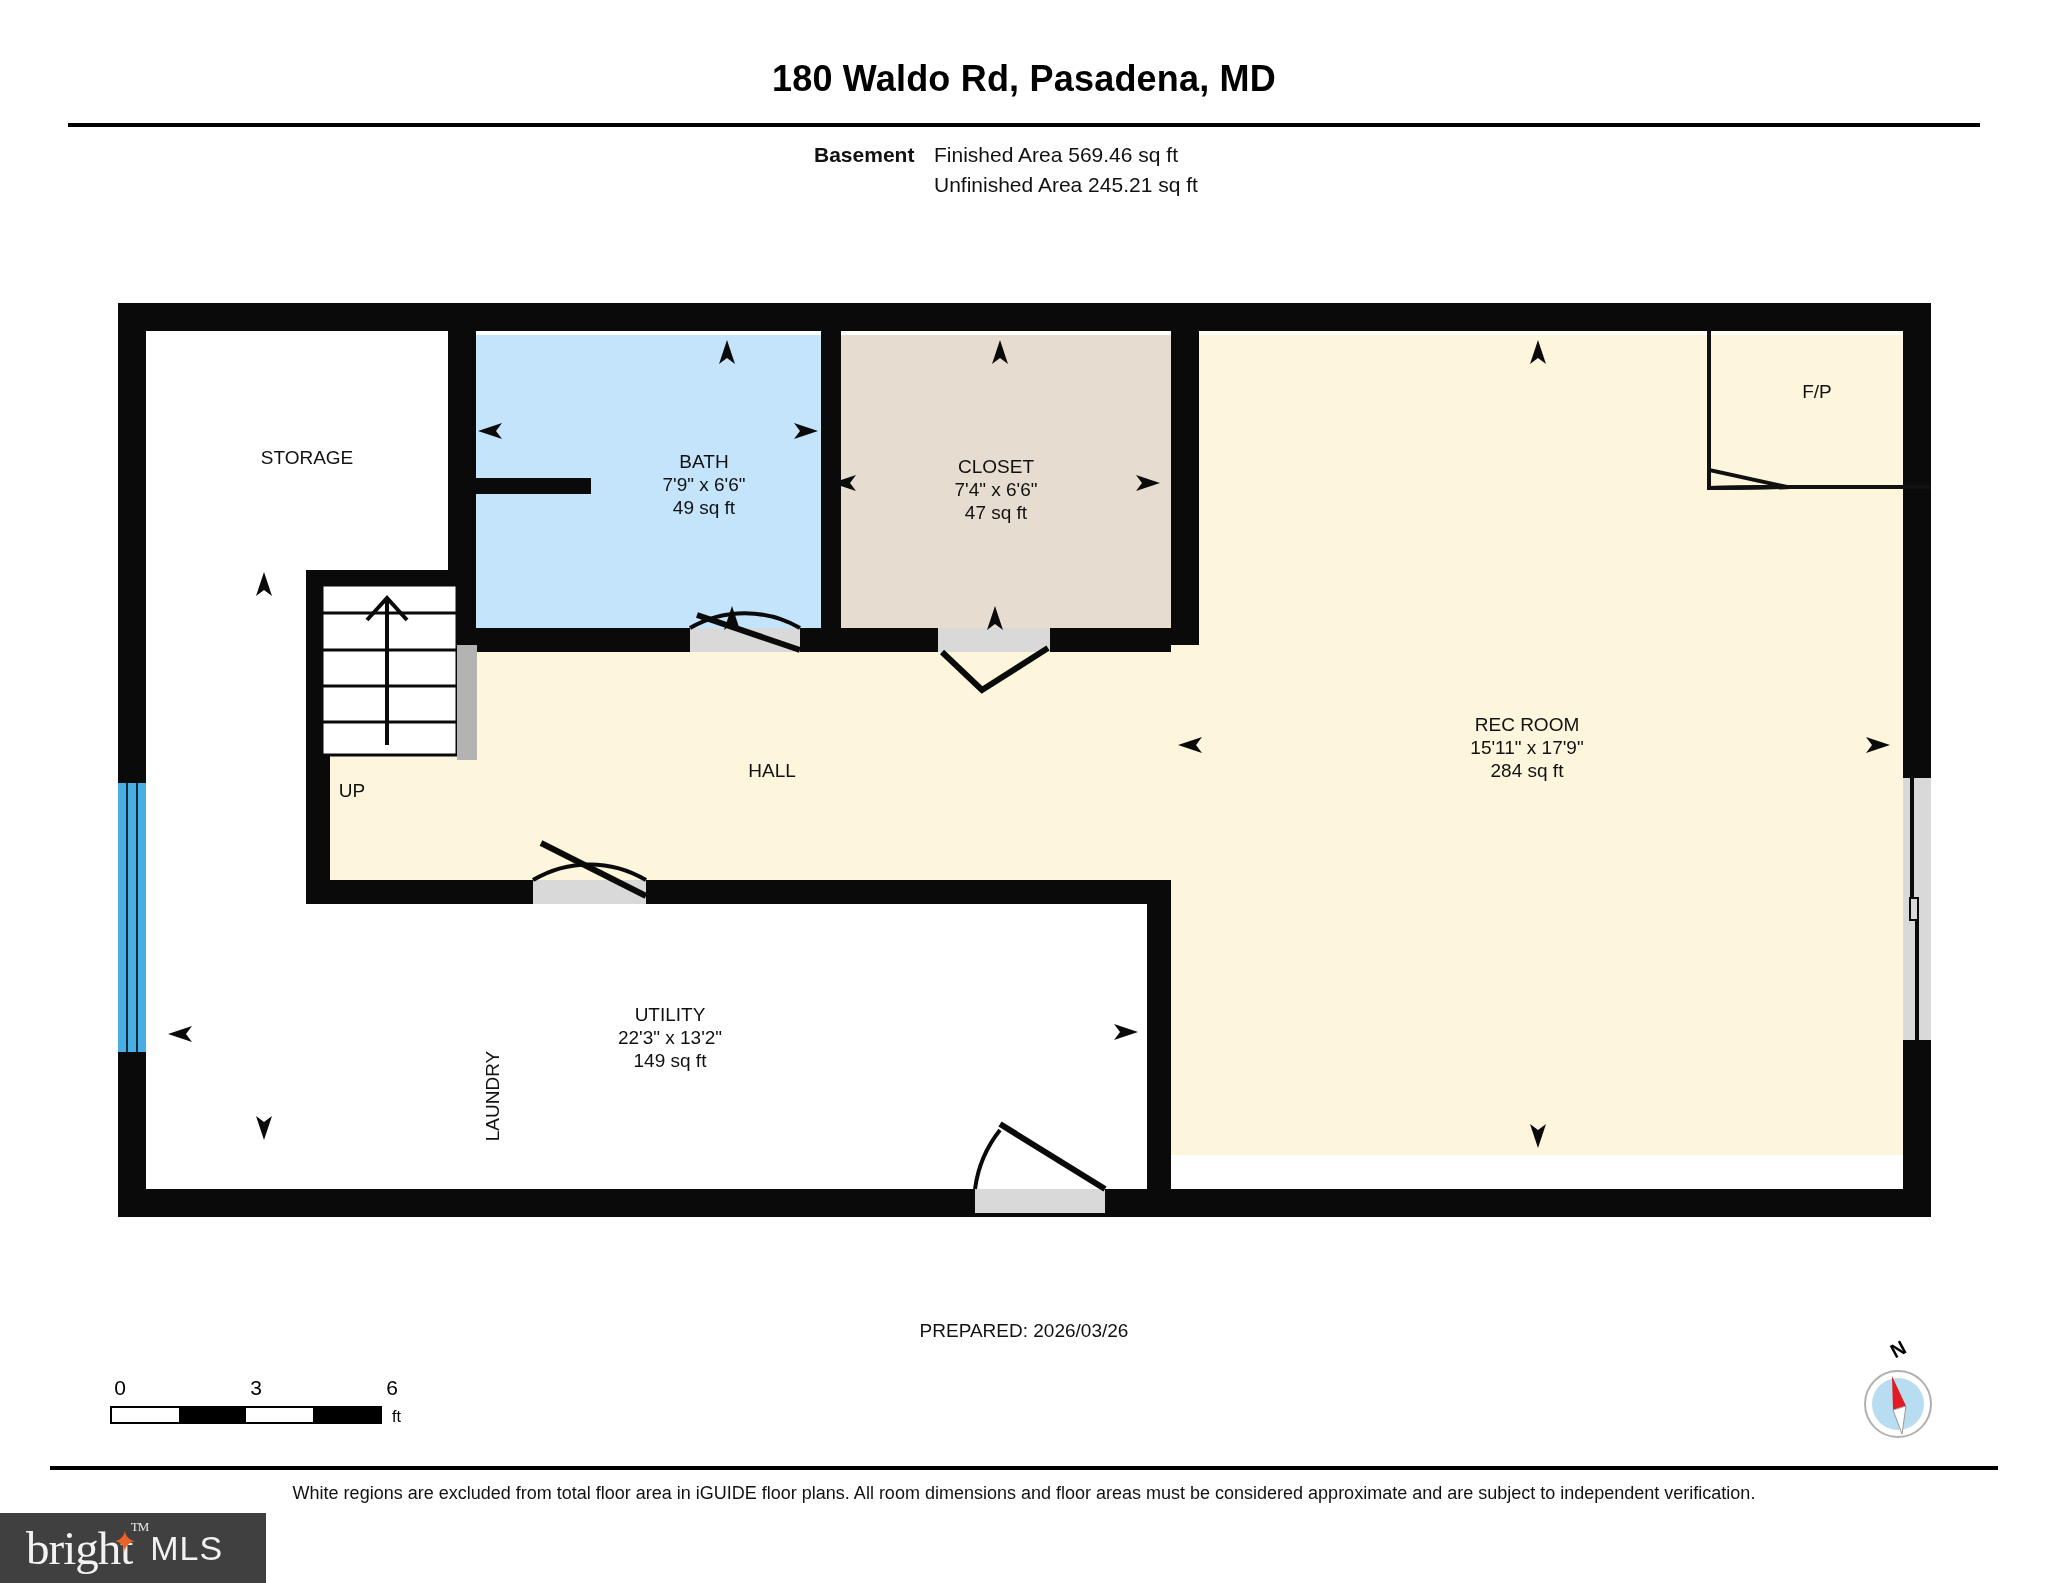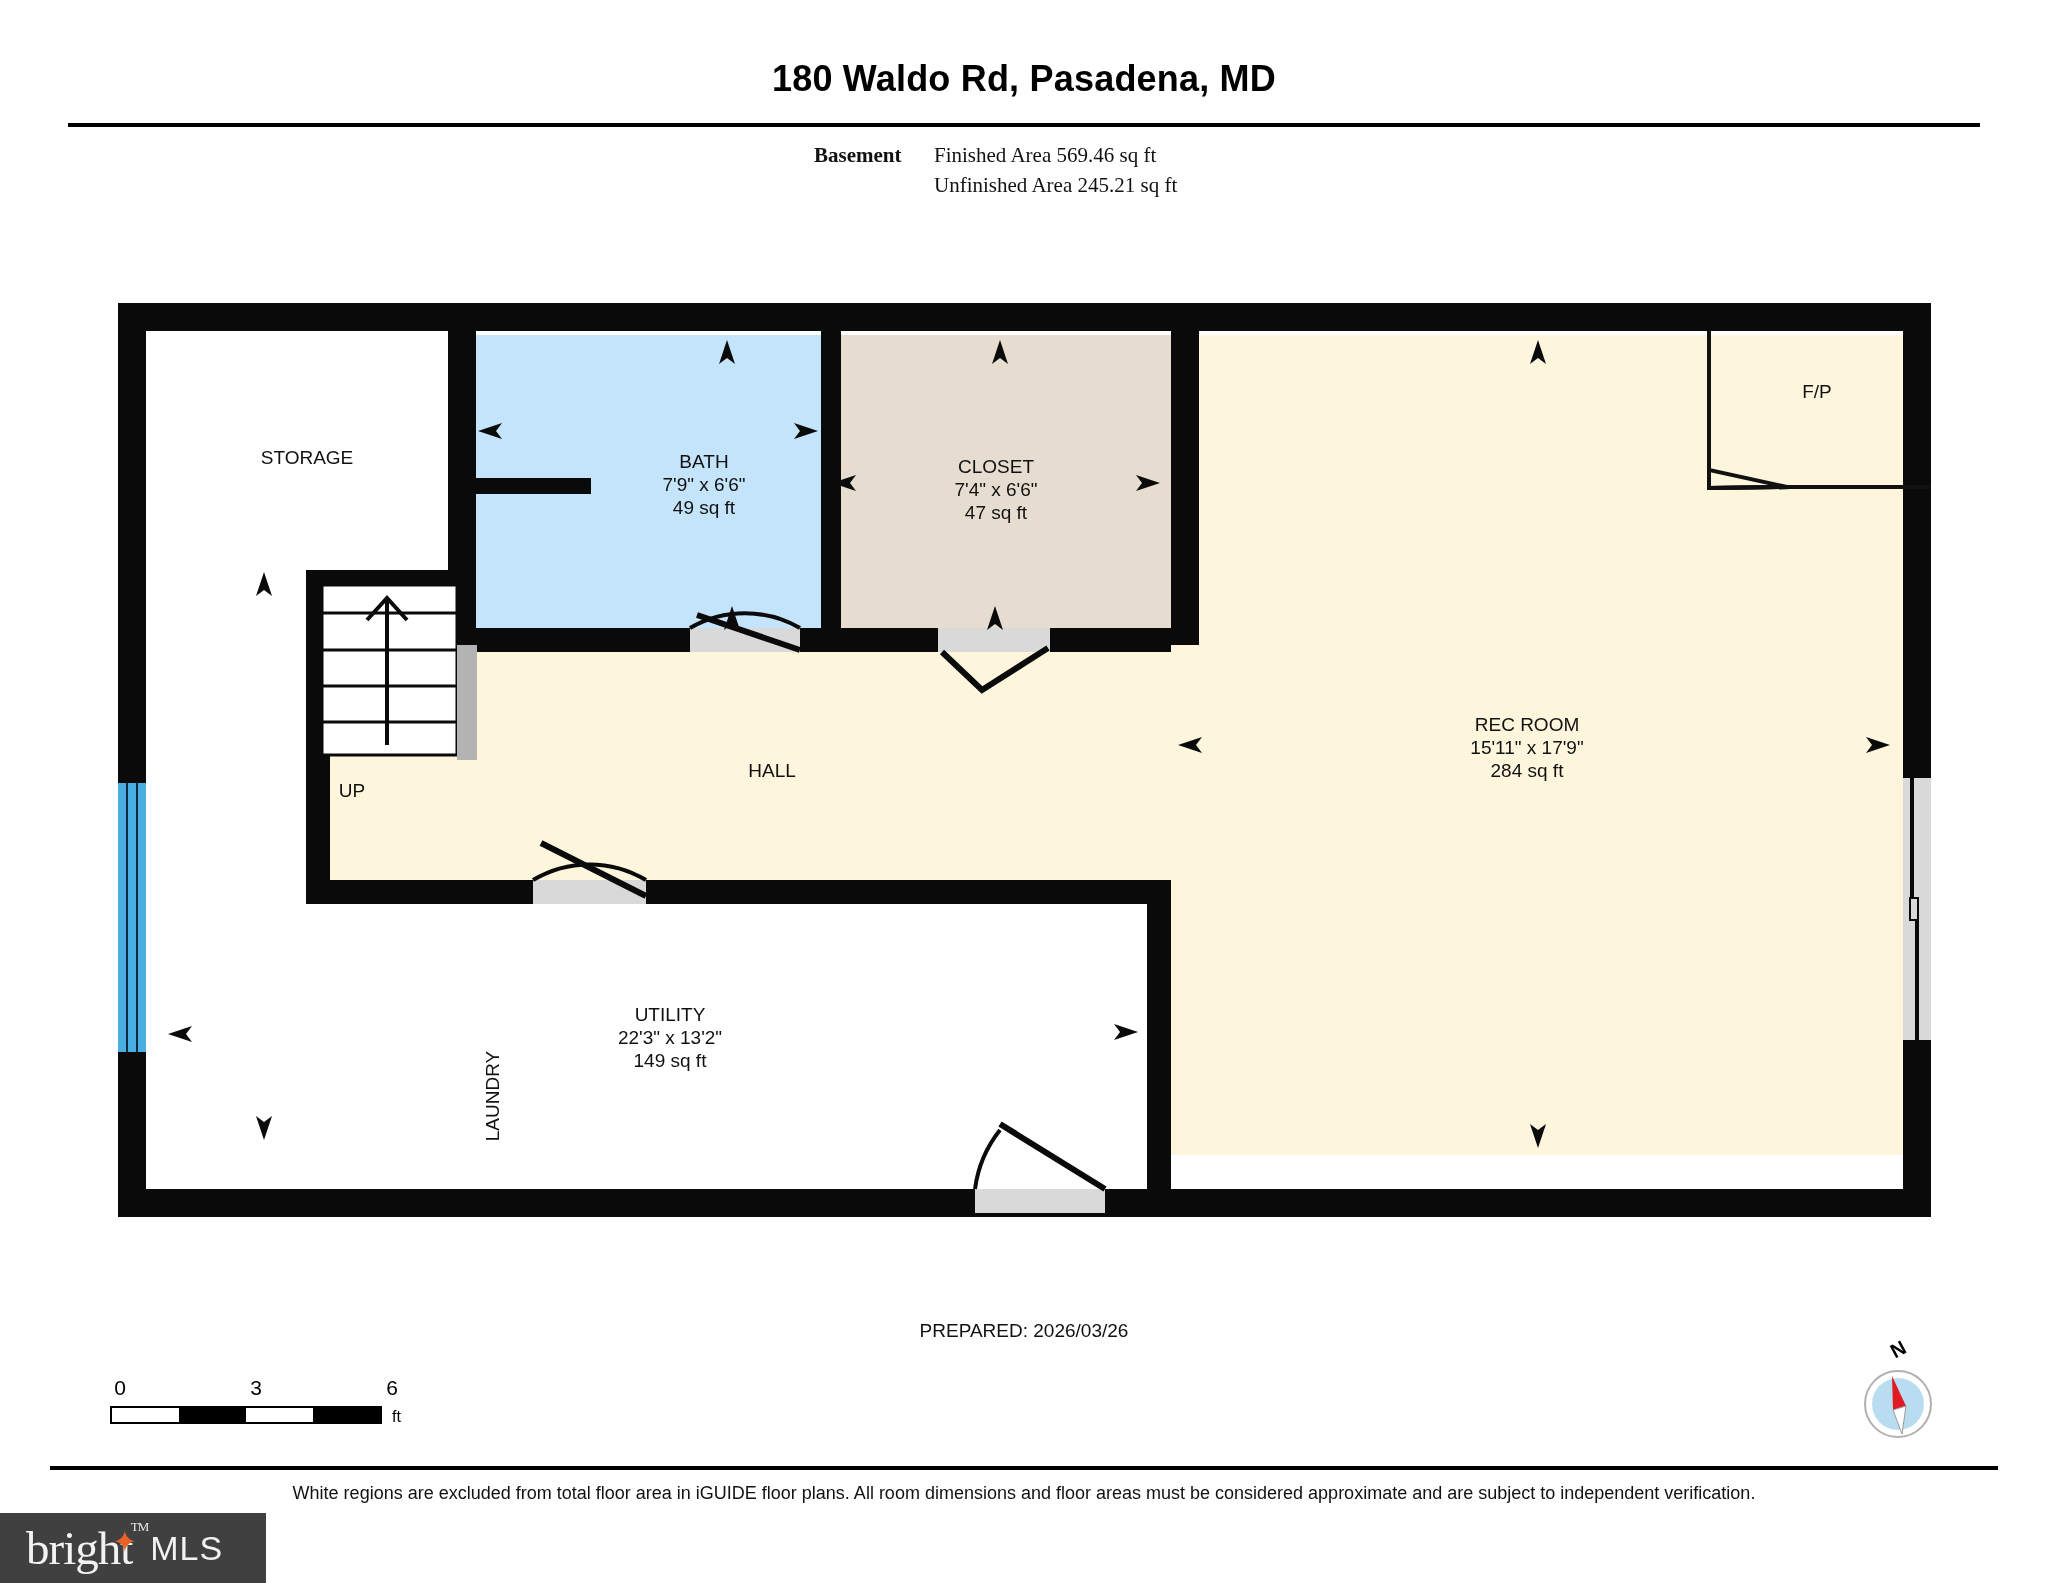--- a/index.html
+++ b/index.html
@@ -13,21 +13,21 @@
   
   .title{
     position:absolute;left:0;right:0;top:58px;text-align:center;
     font-size:36px;font-weight:bold;color:#000;letter-spacing:.2px;
   }
   .rule-top{
     position:absolute;left:68px;right:68px;top:123px;height:4px;background:#000;
   }
   .areas{
     position:absolute;left:0;right:0;top:140px;
-    display:flex;flex-direction:column;align-items:center;font-family:Liberation Serif, serif;
+    display:flex;flex-direction:column;align-items:center;
   }
   .area-row{display:flex;width:420px;font-size:21px;color:#111;line-height:1.45;}
   .area-label{font-weight:bold;width:120px;text-align:left;}
   .area-val{flex:1;text-align:left;}
   .area-row.second .area-label{visibility:hidden;}
 
   
   .plan{position:absolute;left:0;top:0;width:2048px;height:1583px;}
   .plan svg{display:block;}
 

